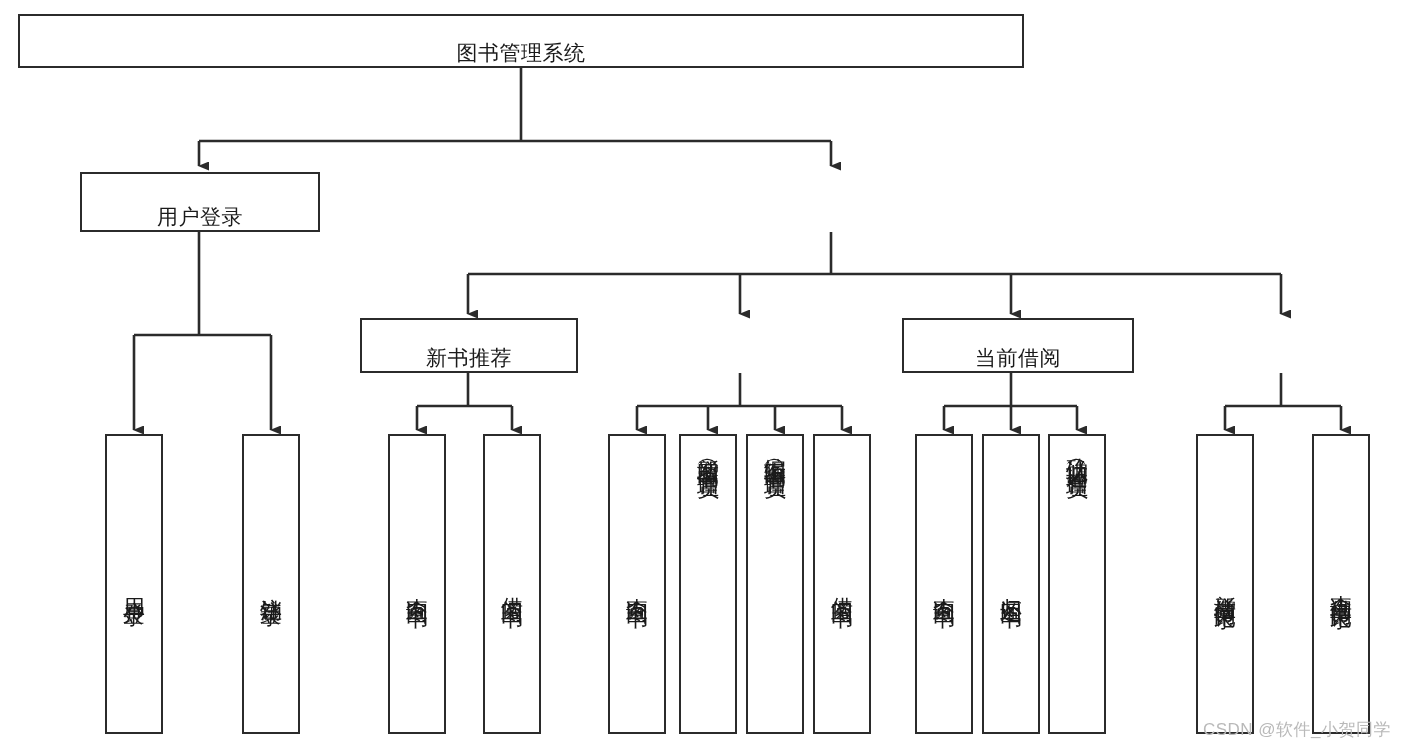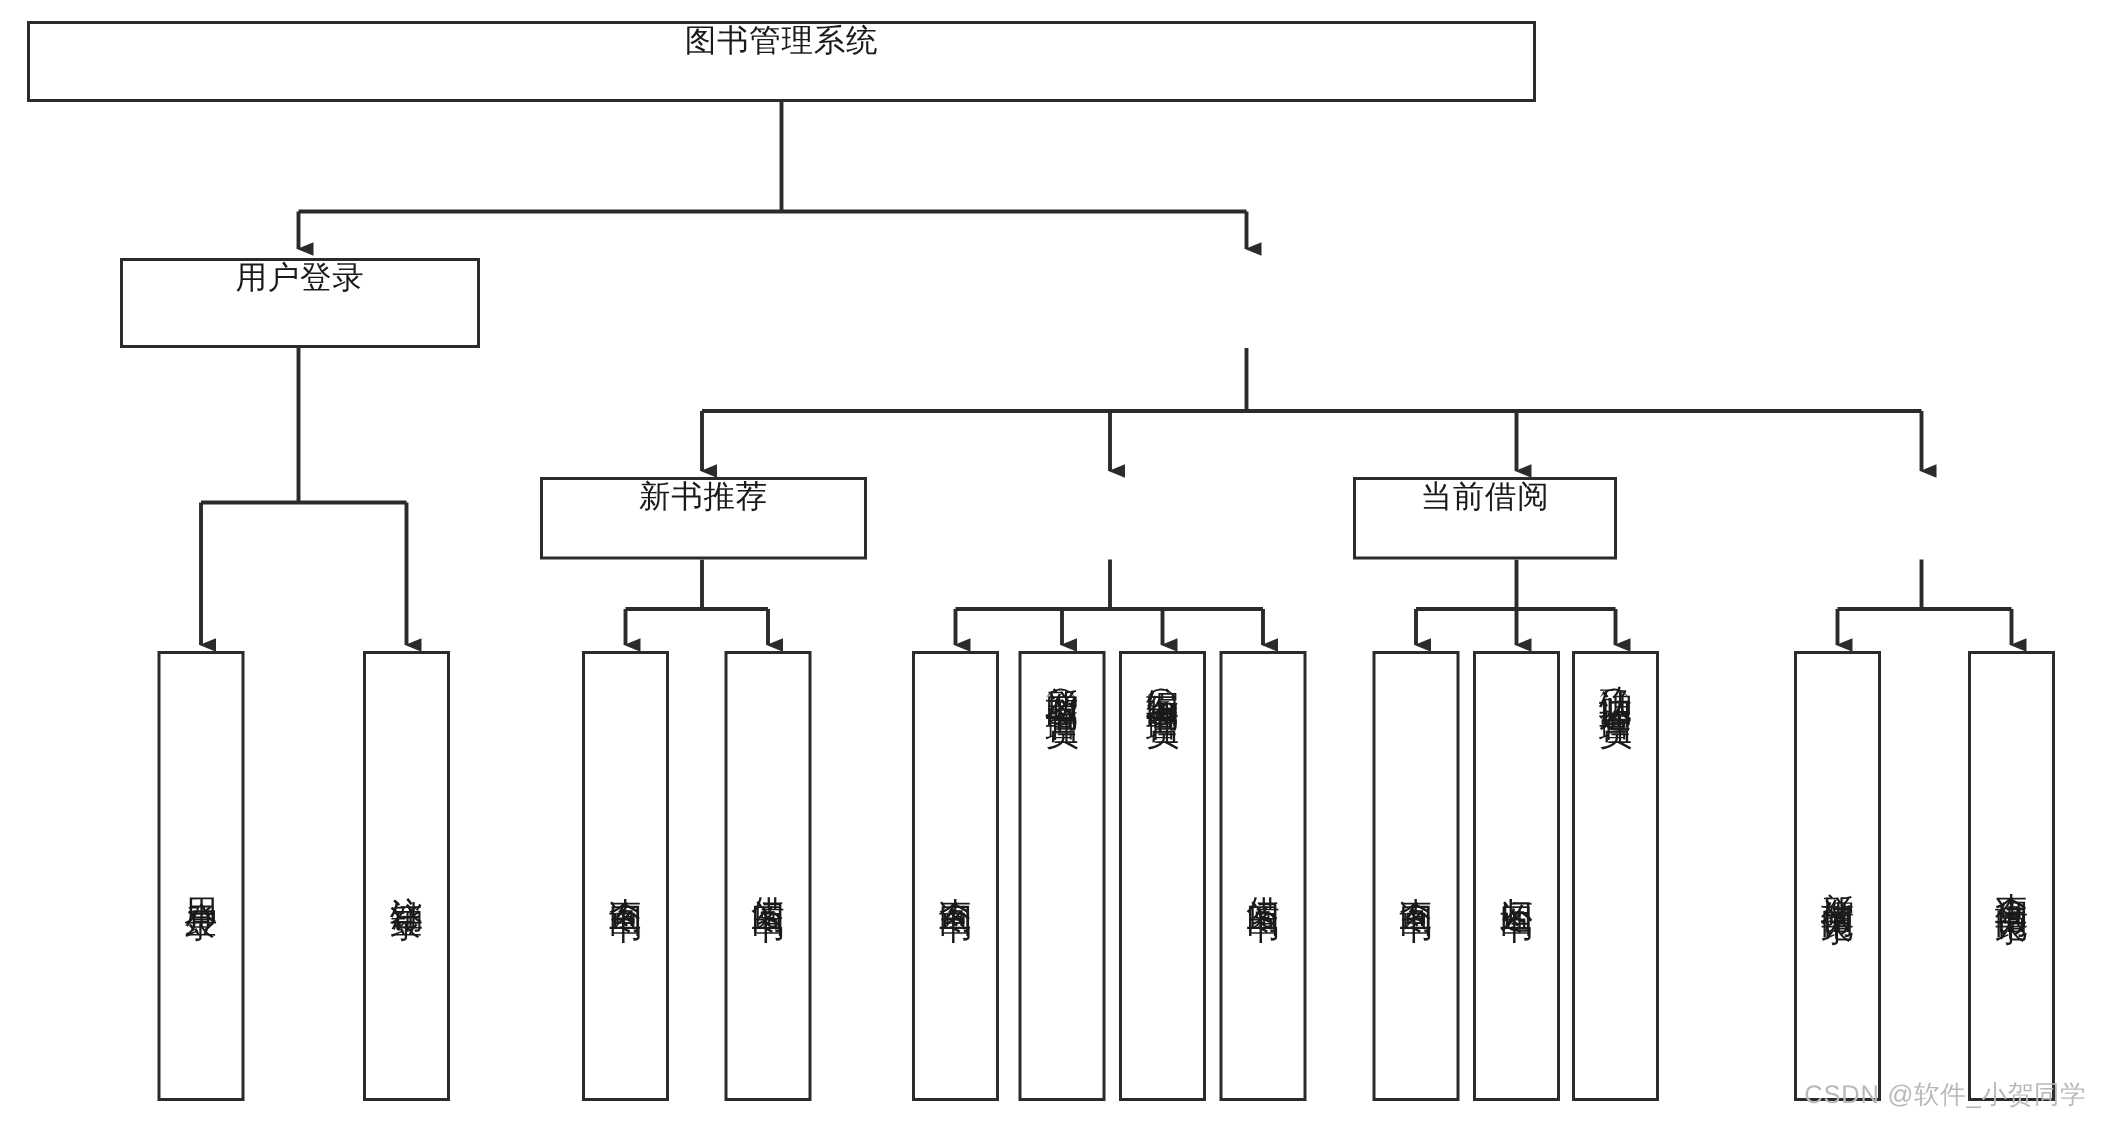--- a/index.html
+++ b/index.html
@@ -24,21 +24,21 @@
     width: 1405px;
     height: 747px;
     pointer-events: none;
   }
   .node {
     position: absolute;
     box-sizing: border-box;
     background: #ffffff;
     border: 2px solid #2b2b2b;
     display: flex;
-    align-items: flex-start;
+    align-items: flex-end;
     justify-content: center;
     color: #1a1a1a;
   }
   .node-label {
     display: block;
     text-align: center;
     line-height: 1.18;
     letter-spacing: 0.5px;
   }
   .horiz .node-label {
@@ -129,21 +129,21 @@
     <span class="node-label">图书管理系统</span>
   </div>
 
   <div class="node horiz" style="left:80px; top:172px; width:240px; height:60px;">
     <span class="node-label">用户登录</span>
   </div>
 
   <div class="node horiz" style="left:360px; top:318px; width:218px; height:55px;">
     <span class="node-label">新书推荐</span>
   </div>
-  <div class="node horiz" style="left:902px; top:318px; width:176px; height:55px;">
+  <div class="node horiz" style="left:902px; top:318px; width:232px; height:55px;">
     <span class="node-label">当前借阅</span>
   </div>
 
   <div class="node vert center" style="left:105px; top:434px; width:58px; height:300px;">
     <span class="node-label">用户登录</span>
   </div>
   <div class="node vert center" style="left:242px; top:434px; width:58px; height:300px;">
     <span class="node-label">注销登录</span>
   </div>
 

